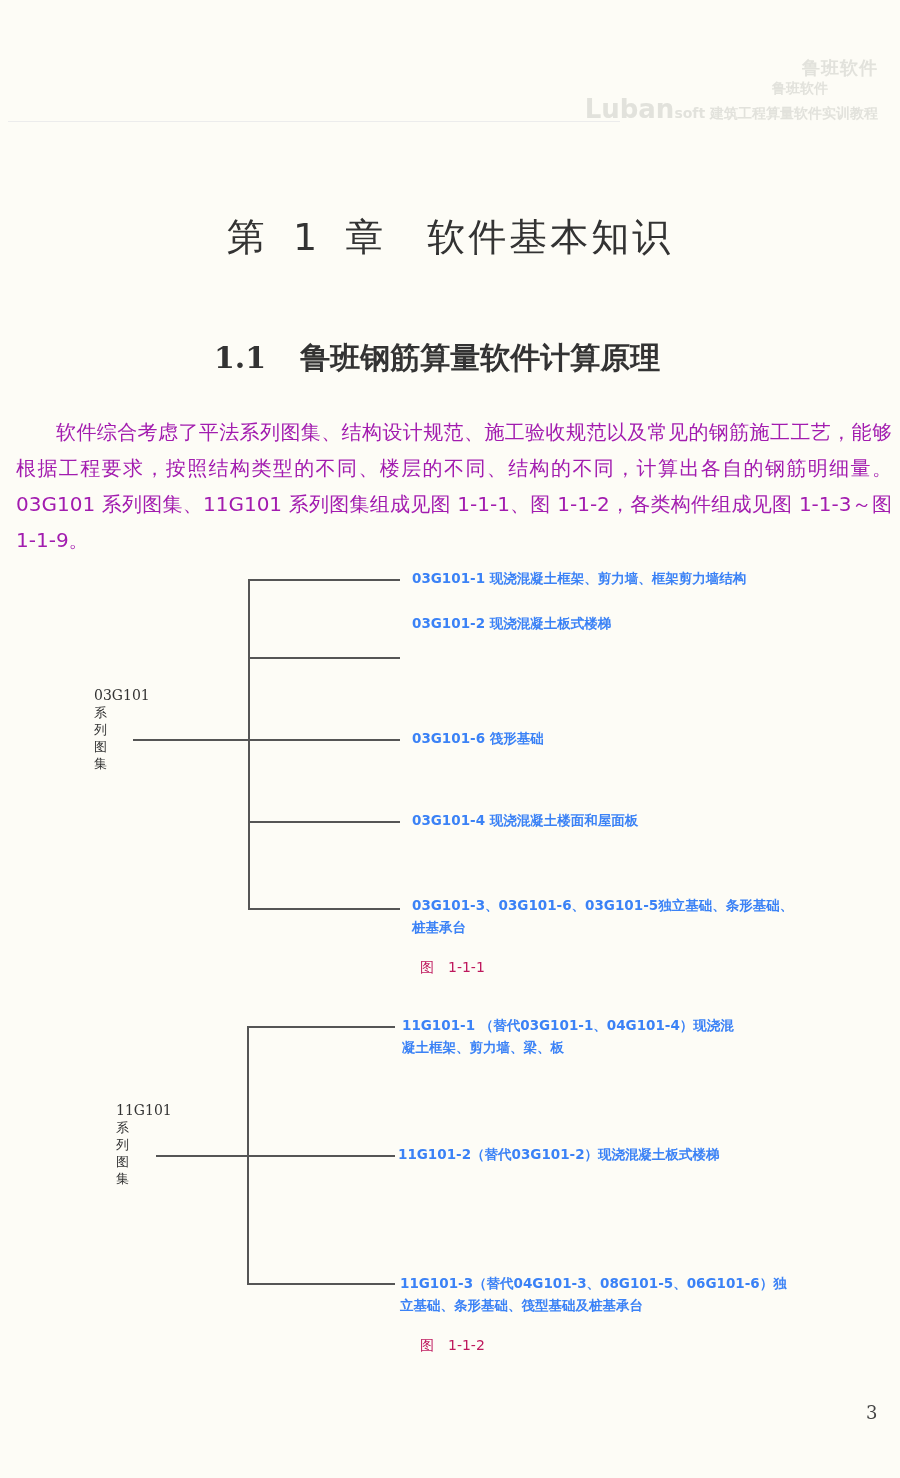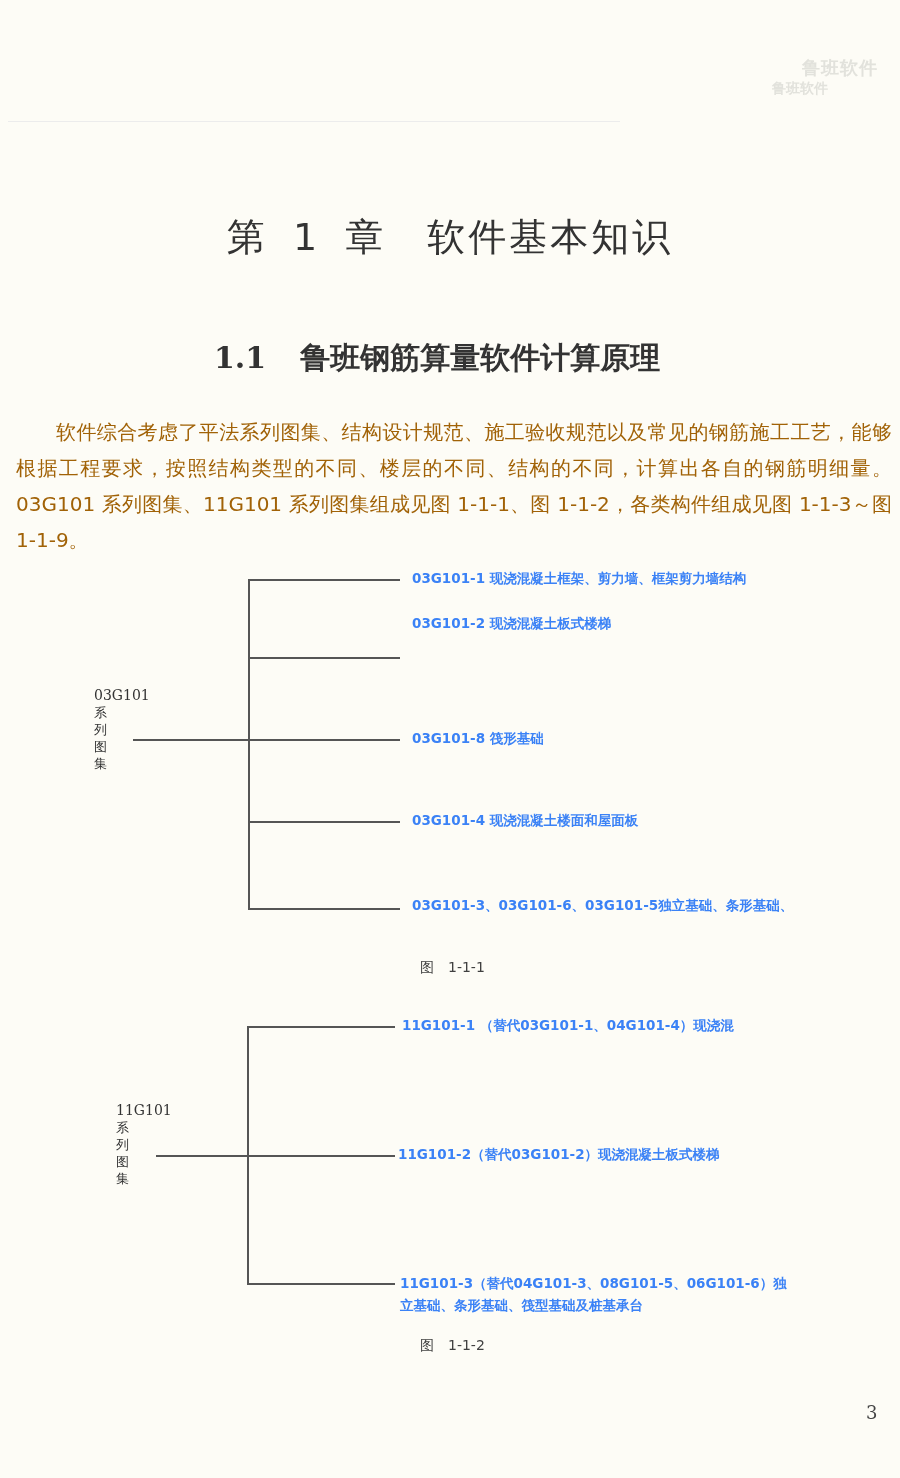--- a/index.html
+++ b/index.html
@@ -26,50 +26,53 @@
   }
   .section-title {
     position: absolute; left: 214px; top: 338px;
     font-size: 30px; font-weight: bold; color: #333;
     font-family: "DejaVu Serif", serif;
   }
   .section-title .num { margin-right: 34px; }
   .para {
     position: absolute; left: 16px; width: 876px; top: 414px;
     font-size: 20px; line-height: 36px; text-indent: 2em;
-    font-family: "DejaVu Sans", sans-serif; color: #a16207; text-align: justify;
+    font-family: "DejaVu Sans", sans-serif; color: #a21caf; text-align: justify;
   }
 
   .tree-line { position: absolute; background: #555; }
   .h { height: 1.5px; }
   .v { width: 1.5px; }
   .root-label {
     position: absolute; font-size: 14px; color: #333; line-height: 18px; text-align: left;
     font-family: "DejaVu Serif", serif;
   }
   .root-label .vert { display: block; font-family: "DejaVu Sans", sans-serif; font-size: 13px; line-height: 17px; }
   .leaf {
     position: absolute; font-size: 13.5px; font-weight: bold; color: #3b82f6;
     font-family: "DejaVu Sans", sans-serif; line-height: 22px;
   }
   .caption {
-    position: absolute; font-size: 14px; color: #404040; font-family: "DejaVu Sans", sans-serif;
+    position: absolute; font-size: 14px; color: #be185d; font-family: "DejaVu Sans", sans-serif;
   }
   .caption .fig { margin-right: 14px; }
   .page-num {
     position: absolute; left: 866px; top: 1402px; font-size: 18px; color: #444;
     font-family: "DejaVu Serif", serif;
   }
 </style>
 </head>
 <body>
 
 <div class="header-mark">
   <div class="line1">鲁班软件</div>
   <div class="line2">鲁班软件</div>
+  <div class="line3">
+    <span>Luban</span><span class="sub">soft 建筑工程算量软件实训教程</span>
+  </div>
 </div>
 <div class="header-rule"></div>
 
 <div class="chapter-title">第 1 章　软件基本知识</div>
 
 <div class="section-title">
   <span class="num">1.1</span><span>鲁班钢筋算量软件计算原理</span>
 </div>
 
 <div class="para">软件综合考虑了平法系列图集、结构设计规范、施工验收规范以及常见的钢筋施工工艺，能够根据工程要求，按照结构类型的不同、楼层的不同、结构的不同，计算出各自的钢筋明细量。03G101 系列图集、11G101 系列图集组成见图 1-1-1、图 1-1-2，各类构件组成见图 1-1-3～图 1-1-9。</div>
@@ -85,24 +88,25 @@
   <div class="tree-line h" style="left:133px; top:739px; width:116px;"></div>
   <div class="tree-line v" style="left:248px; top:579px; height:330px;"></div>
   <div class="tree-line h" style="left:248px; top:579px; width:152px;"></div>
   <div class="tree-line h" style="left:248px; top:657px; width:152px;"></div>
   <div class="tree-line h" style="left:248px; top:739px; width:152px;"></div>
   <div class="tree-line h" style="left:248px; top:821px; width:152px;"></div>
   <div class="tree-line h" style="left:248px; top:908px; width:152px;"></div>
 
   <div class="leaf" style="left:412px; top:567px;">03G101-1 现浇混凝土框架、剪力墙、框架剪力墙结构</div>
   <div class="leaf" style="left:412px; top:612px;">03G101-2 现浇混凝土板式楼梯</div>
-  <div class="leaf" style="left:412px; top:727px;">03G101-8 筏形基础</div>
+  <div class="leaf" style="left:412px; top:727px;">03G101-6 筏形基础</div>
   <div class="leaf" style="left:412px; top:809px;">03G101-4  现浇混凝土楼面和屋面板</div>
   <div class="leaf" style="left:412px; top:894px;">
     <div>03G101-3、03G101-6、03G101-5独立基础、条形基础、</div>
+    <div>桩基承台</div>
   </div>
 
   <div class="caption" style="left:420px; top:959px;">
     <span class="fig">图</span><span>1-1-1</span>
   </div>
 </div>
 
 <div>
   <div class="root-label" style="left:116px; top:1101px; width:50px;">
     <span>11G101</span>
@@ -112,20 +116,21 @@
     <span class="vert">集</span>
   </div>
   <div class="tree-line h" style="left:156px; top:1155px; width:92px;"></div>
   <div class="tree-line v" style="left:247px; top:1026px; height:258px;"></div>
   <div class="tree-line h" style="left:247px; top:1026px; width:148px;"></div>
   <div class="tree-line h" style="left:247px; top:1155px; width:148px;"></div>
   <div class="tree-line h" style="left:247px; top:1283px; width:148px;"></div>
 
   <div class="leaf" style="left:402px; top:1014px;">
     <div>11G101-1 （替代03G101-1、04G101-4）现浇混</div>
+    <div>凝土框架、剪力墙、梁、板</div>
   </div>
   <div class="leaf" style="left:398px; top:1143px;">11G101-2（替代03G101-2）现浇混凝土板式楼梯</div>
   <div class="leaf" style="left:400px; top:1272px;">
     <div>11G101-3（替代04G101-3、08G101-5、06G101-6）独</div>
     <div>立基础、条形基础、筏型基础及桩基承台</div>
   </div>
 
   <div class="caption" style="left:420px; top:1337px;">
     <span class="fig">图</span><span>1-1-2</span>
   </div>

